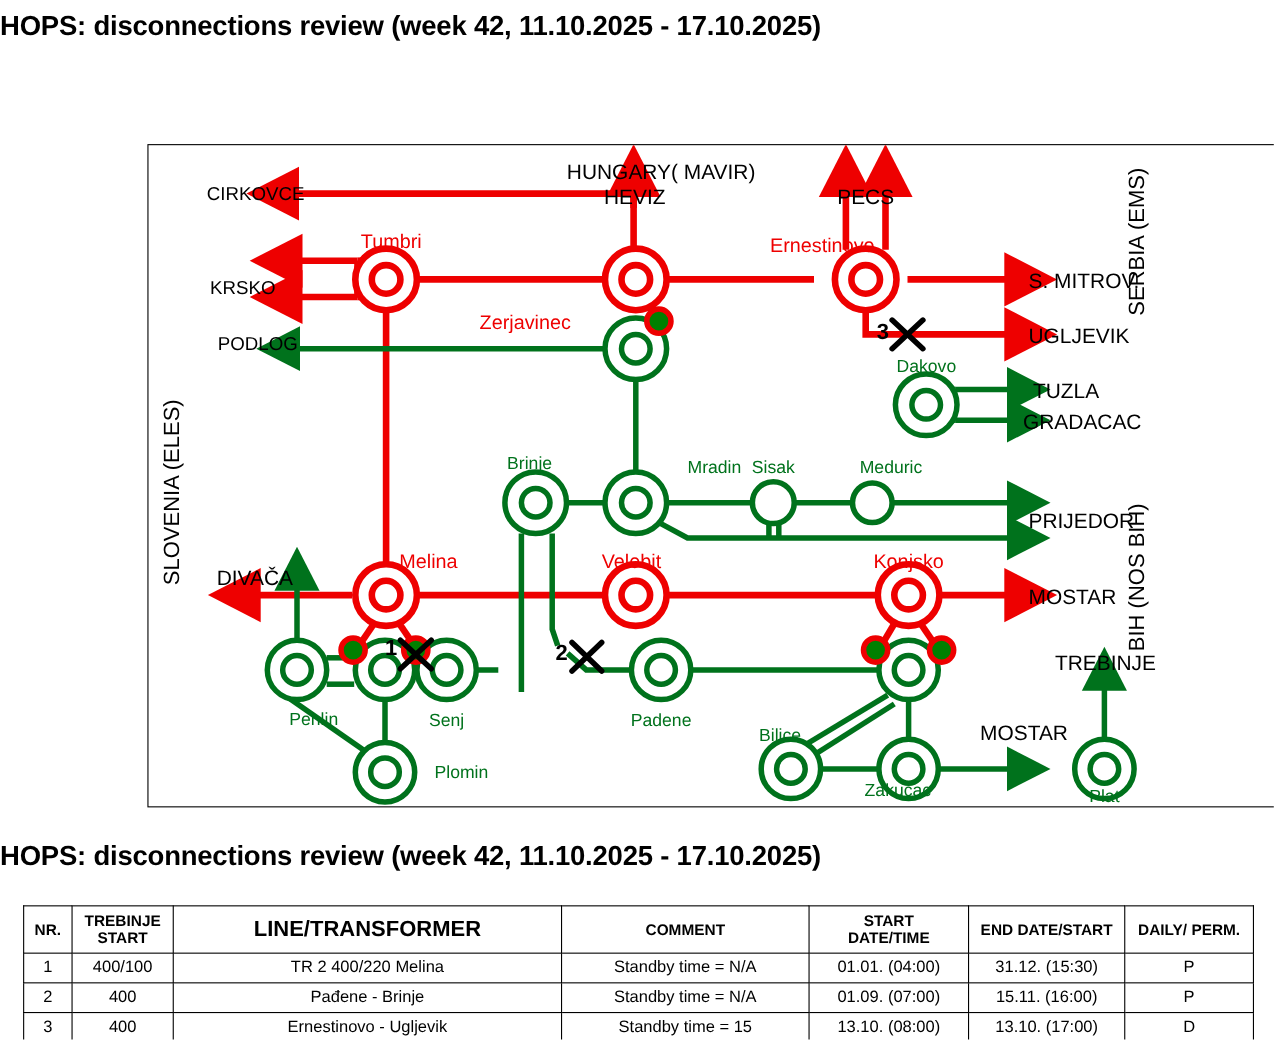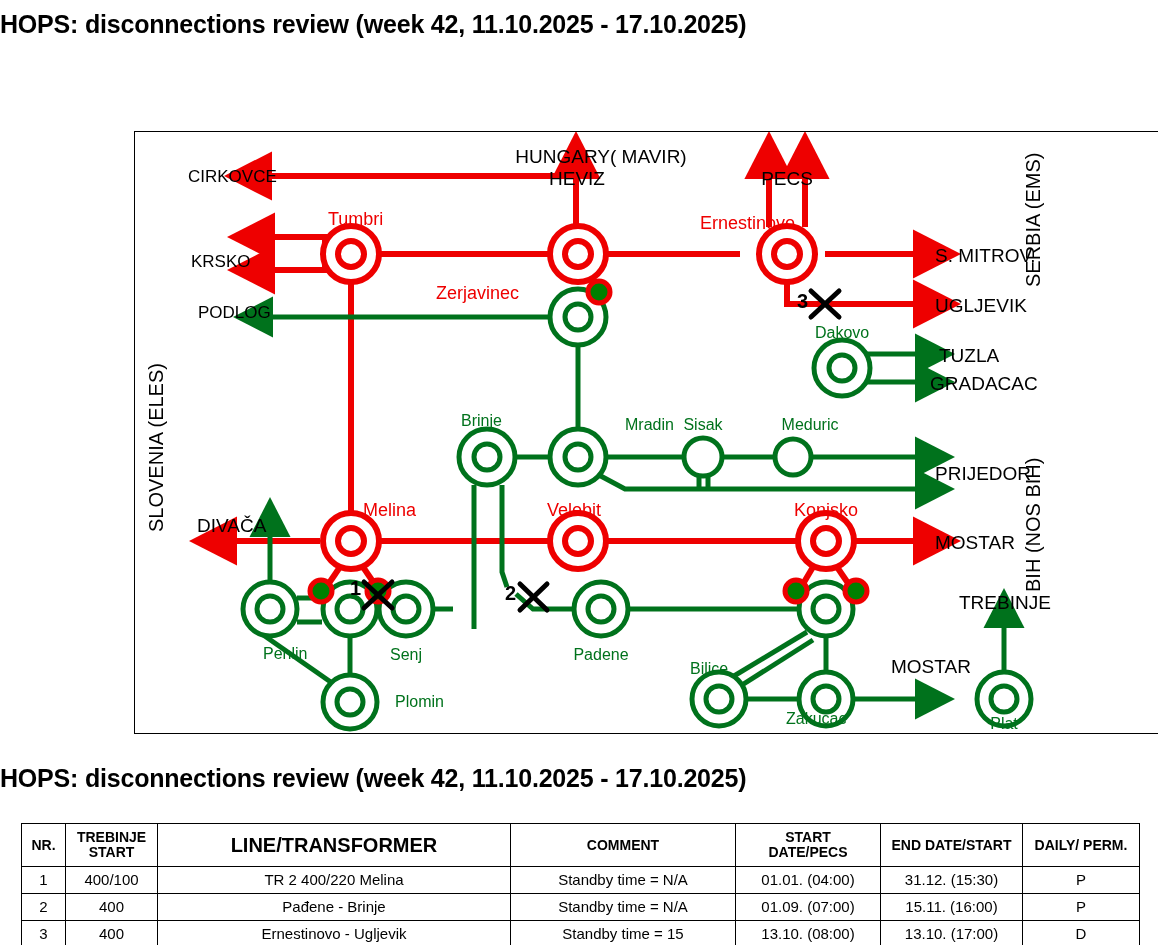--- a/index.html
+++ b/index.html
@@ -328,21 +328,21 @@
     <tr>
       <th>NR.</th>
       <th>
         <div>TREBINJE</div>
         <div>START</div>
       </th>
       <th class="big">LINE/TRANSFORMER</th>
       <th>COMMENT</th>
       <th>
         <div>START</div>
-        <div>DATE/PECS</div>
+        <div>DATE/TIME</div>
       </th>
       <th>END DATE/START</th>
       <th>DAILY/ PERM.</th>
     </tr>
   </thead>
   <tbody>
     <tr>
       <td>1</td>
       <td>400/100</td>
       <td>TR 2 400/220 Melina</td>

